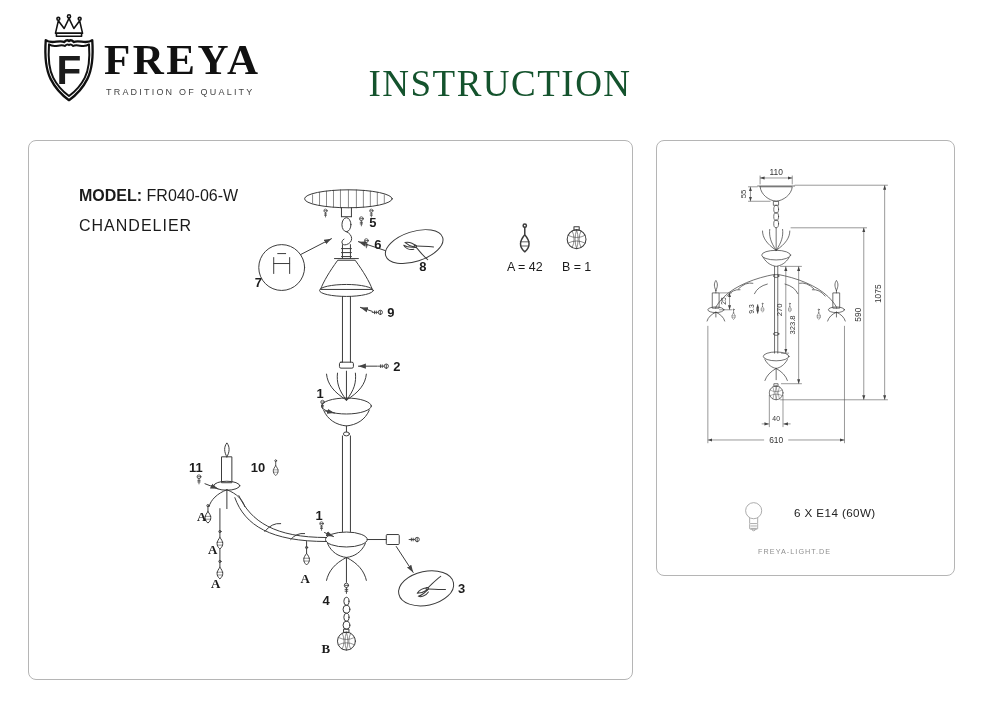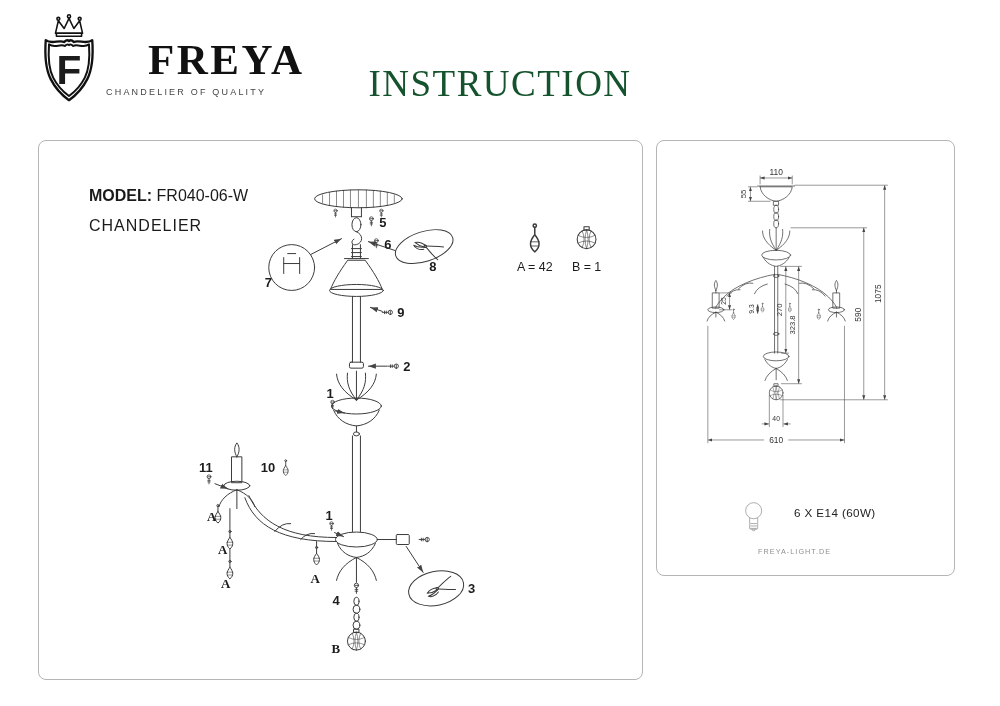--- a/index.html
+++ b/index.html
@@ -3,28 +3,28 @@
 <meta charset="utf-8">
 <style>
   html,body{margin:0;padding:0;background:#fff;}
   .page{position:relative;width:1000px;height:706px;background:#fff;overflow:hidden;
         font-family:"Liberation Sans",sans-serif;color:#1a1a1a;}
   
   .logo{position:absolute;left:38px;top:12px;display:flex;}
   .logo svg{display:block;}
   .brand{position:absolute;left:104px;top:38px;}
   .brand-name{font-family:"Liberation Serif",serif;font-size:43px;font-weight:bold;
-              letter-spacing:2.5px;line-height:1;color:#111;margin-left:44px;}
+              letter-spacing:2.5px;line-height:1;color:#111;}
   .tagline{font-size:9px;letter-spacing:2.2px;color:#444;margin-top:6px;margin-left:2px;}
   .page-title{position:absolute;left:0;top:62px;width:100%;margin:0;text-align:center;
               font-family:"Liberation Serif",serif;font-weight:normal;
               font-size:37px;letter-spacing:1.5px;color:#14532d;}
   
   .panel{position:absolute;top:140px;border:1px solid #b5b5b5;border-radius:8px;background:#fff;box-sizing:border-box;}
-  .panel-left{left:38px;width:605px;height:540px;}
+  .panel-left{left:28px;width:605px;height:540px;}
   .panel-right{left:656px;width:299px;height:436px;}
   .panel svg.draw{display:block;width:100%;height:100%;}
   .model-block{position:absolute;left:50px;top:46px;font-size:16px;z-index:2;}
   .model-label{font-weight:bold;}
   .product-type{margin-top:12px;letter-spacing:1px;}
   
   svg text{font-family:"Liberation Sans",sans-serif;fill:#1c1c1c;stroke:none;}
   .callout{font-size:13px;font-weight:bold;}
   .markA{font-size:13px;font-weight:bold;font-family:"Liberation Serif",serif;}
   .legend-txt{font-size:12.5px;}
@@ -81,21 +81,21 @@
         <path d="M18,21 L21,8 L27,16 L32,5.5 L37,16 L43,8 L46,21 Z"></path>
         <path d="M19,21 H45 V24 H19 Z"></path>
         <path id="shieldP" stroke-width="2.4" d="M8,28 C14,33 22,27 27,30 C29,28 31,28 32,29 C33,28 35,28 37,30 C42,27 50,33 56,28 C57,42 56,58 51,68 C46,78 39,85 32,90 C25,85 18,78 13,68 C8,58 7,42 8,28 Z"></path>
         <use href="#shieldP" transform="translate(32,59) scale(0.86) translate(-32,-59)" stroke-width="1.1"></use>
       </g>
       <text x="32" y="73" text-anchor="middle" font-family="Liberation Serif, serif" font-size="42" font-weight="bold" fill="#111">F</text>
     </svg>
   </div>
   <div class="brand">
     <div class="brand-name">FREYA</div>
-    <div class="tagline">CHANDELIER OF QUALITY</div>
+    <div class="tagline">TRADITION OF QUALITY</div>
   </div>
   <h1 class="page-title">INSTRUCTION</h1>
 
   <section class="panel panel-left">
     <div class="model-block">
       <div>
         <span class="model-label">MODEL:</span>
         <span>FR040-06-W</span>
       </div>
       <div class="product-type">CHANDELIER</div>

